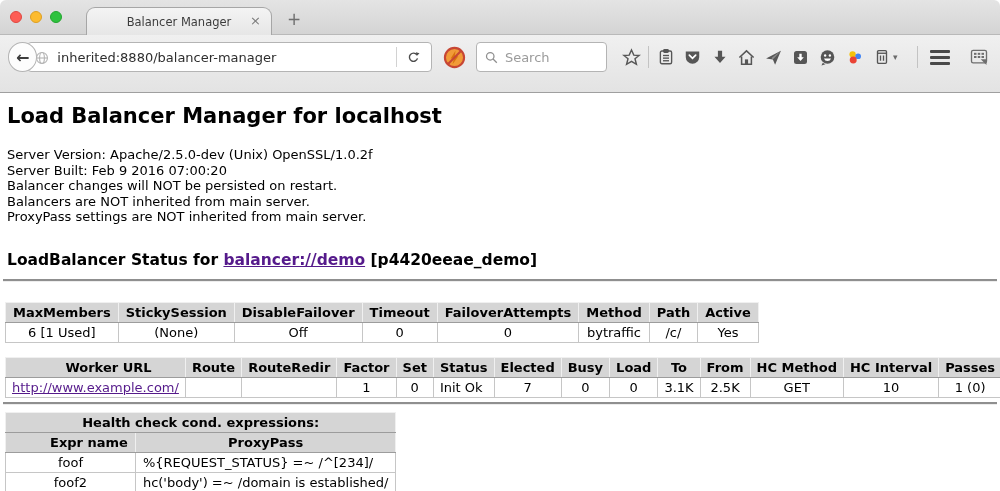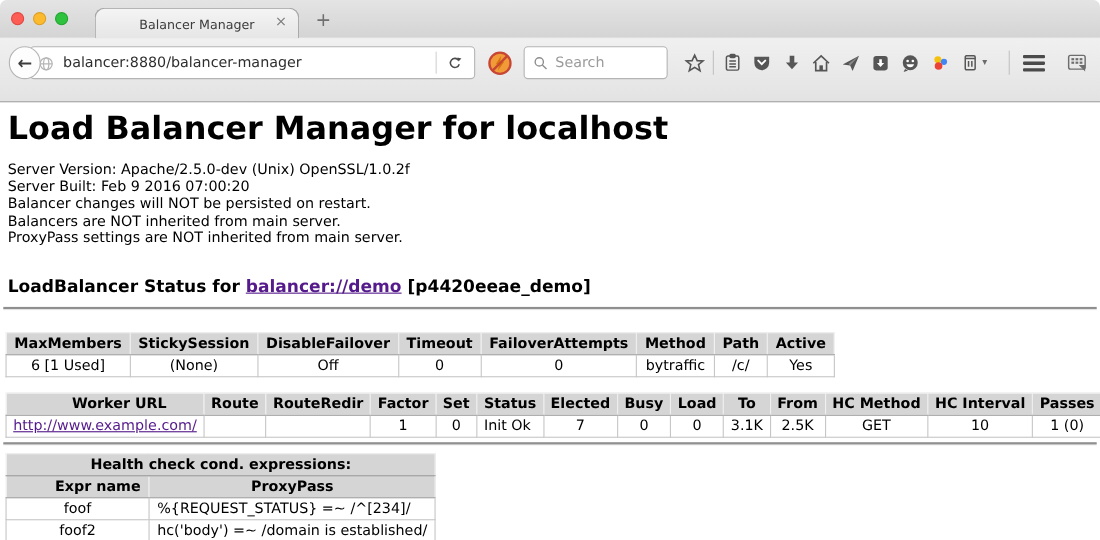--- a/index.html
+++ b/index.html
@@ -46,21 +46,21 @@
   .tool-div { width:1px; height:22px; background:#c3c3c3; margin:0 3px; }
   .caret { font-size:9px; color:#6b6b6b; margin-left:-2px; width:12px; }
   .menu-area { display:flex; align-items:center; margin-left:9px; height:30px; }
   .hamburger { display:flex; flex-direction:column; gap:3px; width:20px; margin:0 9px; }
   .hamburger span { height:3px; background:#4a4a4a; border-radius:1px; }
   svg { display:block; }
 
   
   .content { position:absolute; top:94px; left:0; width:1000px; height:397px;
     background:#fff; color:#000; }
-  h1.pt { font-size:29px; font-weight:bold; margin:8px 0 0 7px; line-height:28px; letter-spacing:0; }
+  h1.pt { font-size:21px; font-weight:bold; margin:8px 0 0 7px; line-height:28px; letter-spacing:0; }
   .info { margin:17px 0 0 7px; font-size:13px; line-height:15.5px; }
   h3.sh { font-size:15.5px; font-weight:bold; margin:26px 0 0 7px; line-height:19px; }
   h3.sh a { color:#551a8b; text-decoration:underline; }
   .hr { height:2px; background:#8f8f8f; box-shadow:0 1px 0 #ededed; margin:9px 3px 0 3px; border:none; }
 
   table { border-collapse:collapse; font-size:13px; margin-left:5px; border:1px solid #9c9c9c; }
   th { background:#d5d5d5; font-weight:bold; padding:2px 7px; text-align:center;
     border:1px solid #f0f0f0; border-bottom:1px solid #9c9c9c; white-space:nowrap; }
   td { background:#fff; border:1px solid #c6c6c6; padding:1px 7px; height:20px;
     text-align:center; white-space:nowrap; }
@@ -94,21 +94,21 @@
       <span>←</span>
     </div>
     <div class="urlbar">
       <span style="position:absolute;left:6px;top:7px;">
         <svg width="16" height="16" viewBox="0 0 24 24" fill="none" stroke="#b5b5b5" stroke-width="1.7">
           <circle cx="12" cy="12" r="8.2"></circle>
             <ellipse cx="12" cy="12" rx="3.6" ry="8.2"></ellipse>
             <line x1="3.8" y1="12" x2="20.2" y2="12"></line>
         </svg>
       </span>
-      <span class="url-text">balancer:8880/balancer-manager</span>
+      <span class="url-text">inherited:8880/balancer-manager</span>
       <span class="url-div"></span>
       <span class="reload-btn">
         <svg width="15" height="15" viewBox="0 0 24 24" fill="none" stroke="#4c4c4c" stroke-width="2.2">
           <path d="M18.4 13.4 A 6.6 6.6 0 1 1 17.4 7.6"></path>
           <polygon points="15.8,3.6 21.6,5.2 17.2,9.6" fill="#4c4c4c" stroke="none"></polygon>
         </svg>
       </span>
     </div>
     <div class="blockbtn">
       <svg width="23" height="23" viewBox="0 0 24 24">

